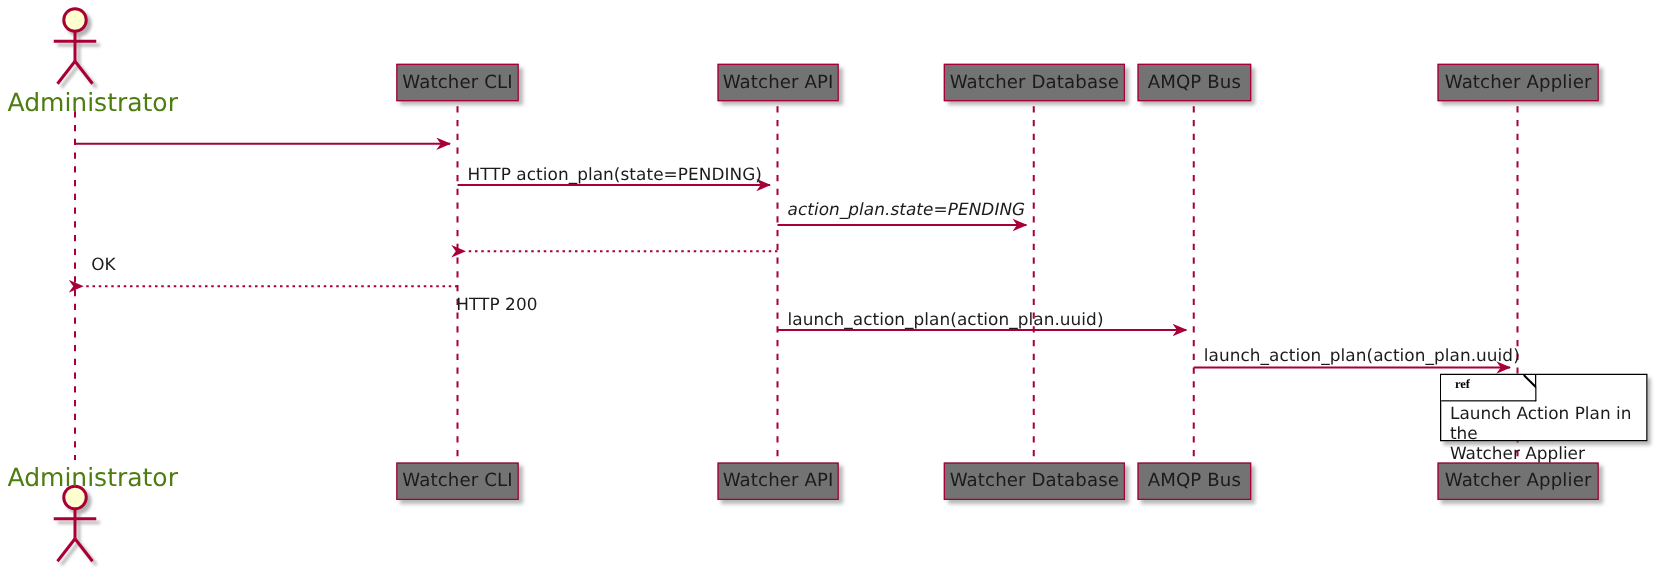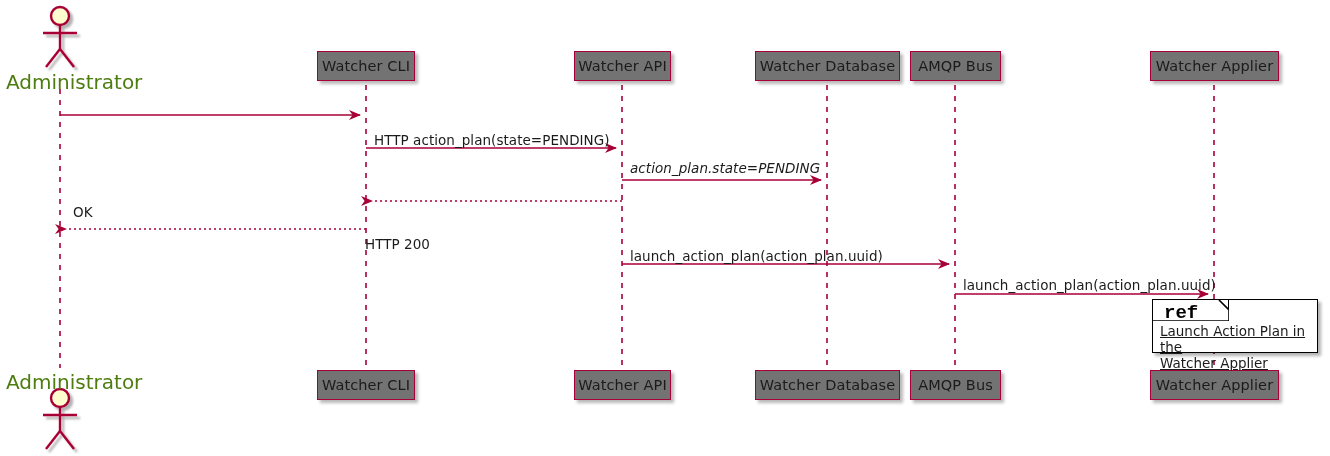--- a/index.html
+++ b/index.html
@@ -66,33 +66,32 @@
     width: 76px;
     box-sizing: border-box;
     border-right: 1.6px solid #000000;
     border-bottom: 1.6px solid #000000;
     background: #ffffff;
   }
   .ref-tab-text {
     position: absolute;
     left: 11px;
     top: 2px;
-    font-size: 19px;
+    font-size: 10px;
     font-weight: bold;
     color: #000000;
-    font-family: Liberation Mono, monospace;
+    font-family: Liberation Serif, serif;
   }
   .ref-body {
     position: absolute;
     left: 7px;
     top: 23px;
     font-size: 13.5px;
     line-height: 16px;
     color: #1b1b1b;
-    text-decoration: underline;
   }
 </style>
 </head>
 <body>
 
 <div id="canvas">
 
   <svg class="layer" xmlns="http://www.w3.org/2000/svg" viewBox="0 0 1330 456">
     <defs>
       <marker id="arrowhead" markerWidth="12" markerHeight="10" refX="11" refY="5" orient="auto" markerUnits="userSpaceOnUse">

